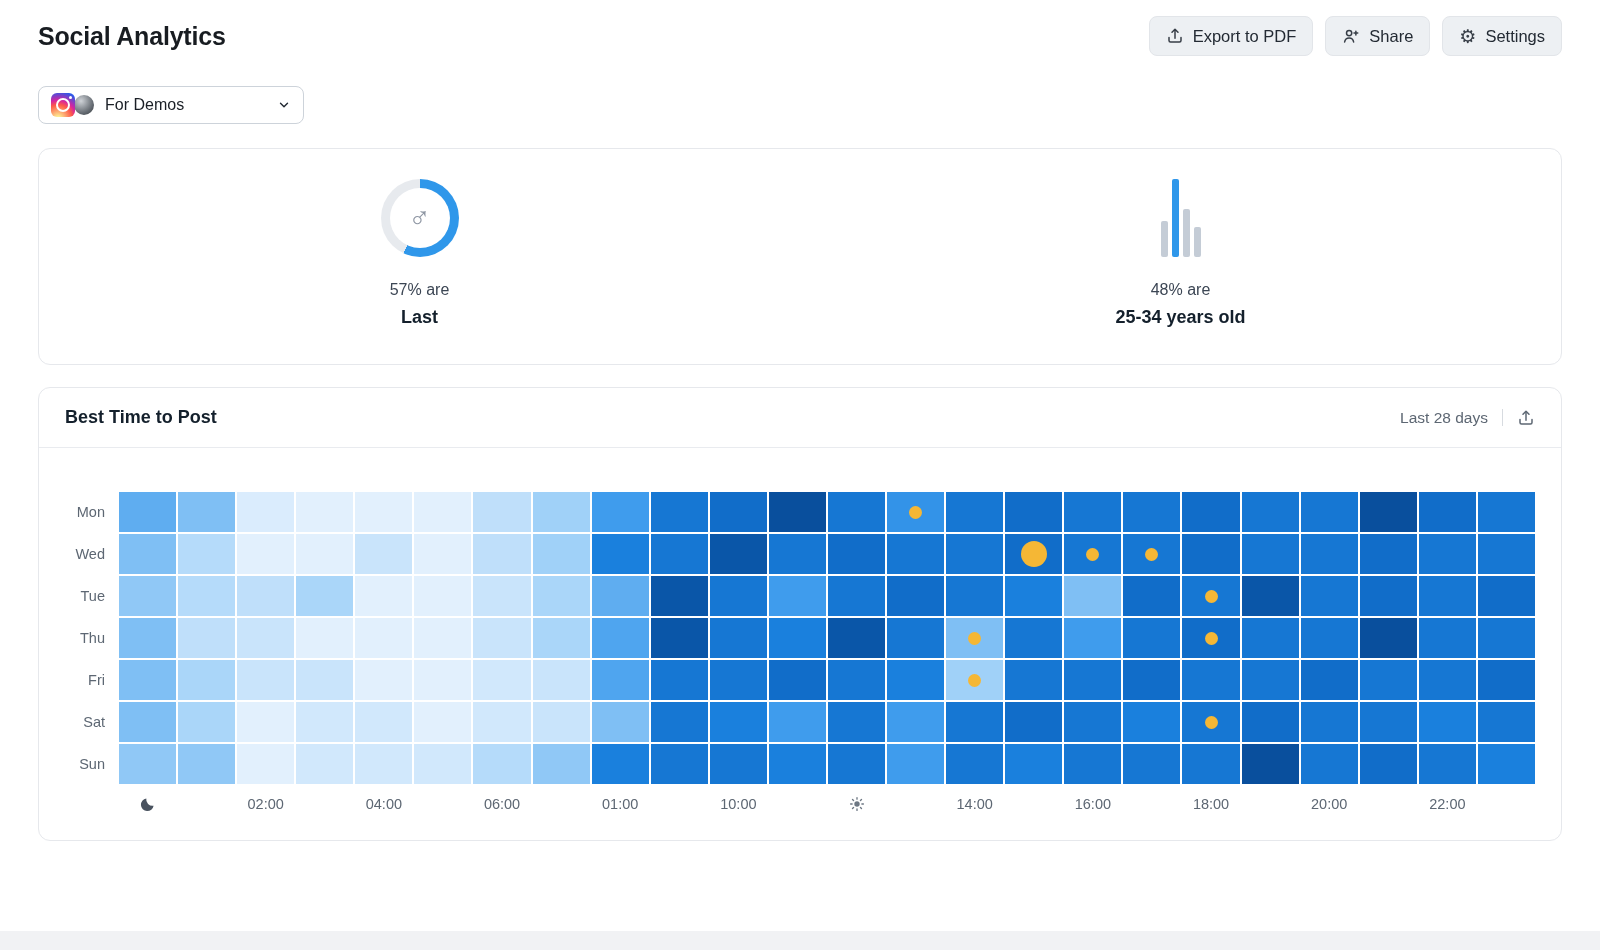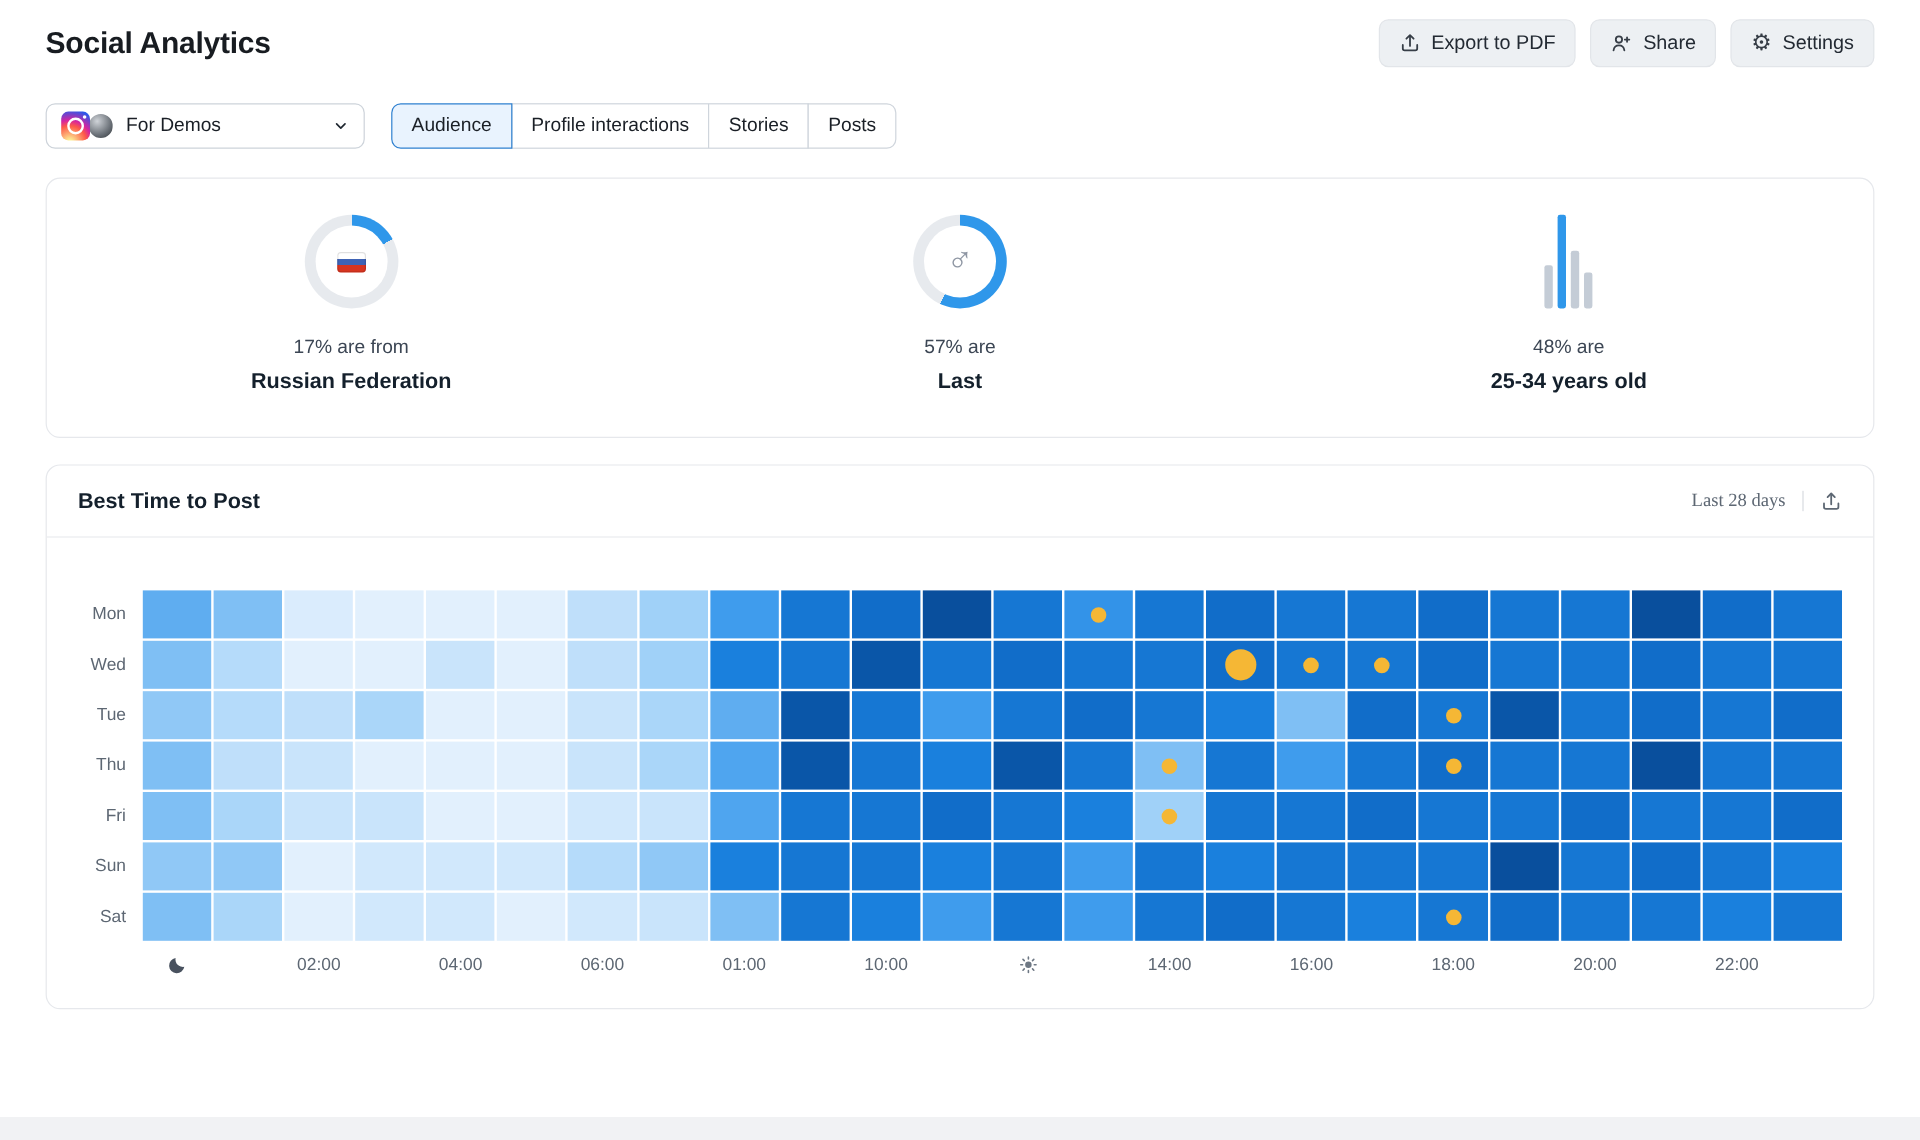--- a/index.html
+++ b/index.html
@@ -52,21 +52,21 @@
              background:linear-gradient(#ffffff 0 33%, #3f63b5 33% 66%, #d8341f 66% 100%); }
   .male-char { font-size:30px; color:#8e96a3; line-height:1; }
   .age-bars { height:78px; display:flex; align-items:flex-end; gap:4px; }
   .age-bar { width:7px; border-radius:2px; }
   .stat-line1 { margin-top:24px; font-size:16px; color:#3c4654; }
   .stat-line2 { margin-top:8px; font-size:18px; font-weight:700; color:#14202c; }
 
   .btp-card { margin-top:22px; }
   .card-head { display:flex; justify-content:space-between; align-items:center; padding:19px 26px; border-bottom:1px solid #e9ebef; }
   .card-head h2 { font-size:18px; font-weight:700; color:#14202c; }
-  .head-right { display:flex; align-items:center; gap:14px; color:#5d6773; font-size:15.5px;font-family:Liberation Serif, serif; }
+  .head-right { display:flex; align-items:center; gap:14px; color:#5d6773; font-size:15.5px; }
   .vdiv { width:1px; height:17px; background:#d7dbe0; }
   .export-sm { display:flex; align-items:center; color:#5d6773; cursor:pointer; }
 
   .card-body { padding:22px 26px 24px; }
   .legend-row { display:flex; align-items:center; font-size:15px; color:#20262e; }
   .legend-gradient { display:flex; margin:0 12px; }
   .legend-seg { width:19px; height:18px; }
   .legend-seg:first-child { border-radius:3px 0 0 3px; }
   .legend-seg:last-child { border-radius:0 3px 3px 0; }
   .legend-dot { width:16px; height:16px; border-radius:50%; margin-left:42px; margin-right:10px; }
@@ -124,38 +124,23 @@
     <div class="account-dd">
       <span class="ig-logo"></span>
       <span class="avatar"></span>
       <span class="dd-label">For Demos</span>
       <span class="chev">
         <svg width="14" height="14" viewBox="0 0 24 24" fill="none" stroke="#1f2730" stroke-width="2.4" stroke-linecap="round" stroke-linejoin="round">
             <path d="M6 9l6 6 6-6"></path>
           </svg>
       </span>
     </div>
-    <div class="segmented">
-      <button class="seg-btn selected">Audience</button>
-      <button class="seg-btn">Profile interactions</button>
-      <button class="seg-btn">Stories</button>
-      <button class="seg-btn">Posts</button>
-    </div>
   </div>
 
   <section class="card stats-card">
-    <div class="stat">
-      <div class="donut" style="background: conic-gradient(rgb(47, 151, 234) 0deg, rgb(47, 151, 234) 61.2deg, rgb(231, 234, 238) 61.2deg, rgb(231, 234, 238) 360deg);">
-        <span class="donut-center">
-            <span class="flag-ru"></span>
-          </span>
-      </div>
-      <div class="stat-line1">17% are from</div>
-      <div class="stat-line2">Russian Federation</div>
-    </div>
     <div class="stat">
       <div class="donut" style="background: conic-gradient(rgb(47, 151, 234) 0deg, rgb(47, 151, 234) 205.2deg, rgb(231, 234, 238) 205.2deg, rgb(231, 234, 238) 360deg);">
         <span class="donut-center male-char">♂</span>
       </div>
       <div class="stat-line1">57% are</div>
       <div class="stat-line2">Last</div>
     </div>
     <div class="stat">
       <div class="age-bars">
           <div class="age-bar" style="height: 36px; background: rgb(196, 204, 214);"></div>
@@ -340,20 +325,51 @@
               <div class="hm-cell" style="background: rgb(17, 109, 201);"></div>
               <div class="hm-cell" style="background: rgb(22, 119, 211);"></div>
               <div class="hm-cell" style="background: rgb(22, 119, 211);"></div>
               <div class="hm-cell" style="background: rgb(17, 109, 201);"></div>
               <div class="hm-cell" style="background: rgb(22, 119, 211);"></div>
               <div class="hm-cell" style="background: rgb(22, 119, 211);"></div>
               <div class="hm-cell" style="background: rgb(17, 109, 201);"></div>
             </div>
           </div>
           <div class="hm-row">
+            <div class="hm-label">Sat</div>
+            <div class="hm-cells">
+              <div class="hm-cell" style="background: rgb(127, 191, 244);"></div>
+              <div class="hm-cell" style="background: rgb(170, 214, 249);"></div>
+              <div class="hm-cell" style="background: rgb(226, 240, 253);"></div>
+              <div class="hm-cell" style="background: rgb(209, 232, 252);"></div>
+              <div class="hm-cell" style="background: rgb(209, 232, 252);"></div>
+              <div class="hm-cell" style="background: rgb(226, 240, 253);"></div>
+              <div class="hm-cell" style="background: rgb(209, 232, 252);"></div>
+              <div class="hm-cell" style="background: rgb(201, 228, 251);"></div>
+              <div class="hm-cell" style="background: rgb(127, 191, 244);"></div>
+              <div class="hm-cell" style="background: rgb(22, 119, 211);"></div>
+              <div class="hm-cell" style="background: rgb(26, 128, 221);"></div>
+              <div class="hm-cell" style="background: rgb(63, 156, 237);"></div>
+              <div class="hm-cell" style="background: rgb(22, 119, 211);"></div>
+              <div class="hm-cell" style="background: rgb(63, 156, 237);"></div>
+              <div class="hm-cell" style="background: rgb(22, 119, 211);"></div>
+              <div class="hm-cell" style="background: rgb(17, 109, 201);"></div>
+              <div class="hm-cell" style="background: rgb(22, 119, 211);"></div>
+              <div class="hm-cell" style="background: rgb(26, 128, 221);"></div>
+              <div class="hm-cell" style="background: rgb(22, 119, 211);">
+                <span class="post-dot small" style="background: rgb(245, 183, 53);"></span>
+              </div>
+              <div class="hm-cell" style="background: rgb(17, 109, 201);"></div>
+              <div class="hm-cell" style="background: rgb(22, 119, 211);"></div>
+              <div class="hm-cell" style="background: rgb(22, 119, 211);"></div>
+              <div class="hm-cell" style="background: rgb(26, 128, 221);"></div>
+              <div class="hm-cell" style="background: rgb(22, 119, 211);"></div>
+            </div>
+          </div>
+          <div class="hm-row">
             <div class="hm-label">Sun</div>
             <div class="hm-cells">
               <div class="hm-cell" style="background: rgb(144, 200, 246);"></div>
               <div class="hm-cell" style="background: rgb(144, 200, 246);"></div>
               <div class="hm-cell" style="background: rgb(226, 240, 253);"></div>
               <div class="hm-cell" style="background: rgb(209, 232, 252);"></div>
               <div class="hm-cell" style="background: rgb(209, 232, 252);"></div>
               <div class="hm-cell" style="background: rgb(209, 232, 252);"></div>
               <div class="hm-cell" style="background: rgb(181, 219, 250);"></div>
               <div class="hm-cell" style="background: rgb(144, 200, 246);"></div>
@@ -366,51 +382,20 @@
               <div class="hm-cell" style="background: rgb(22, 119, 211);"></div>
               <div class="hm-cell" style="background: rgb(26, 128, 221);"></div>
               <div class="hm-cell" style="background: rgb(22, 119, 211);"></div>
               <div class="hm-cell" style="background: rgb(22, 119, 211);"></div>
               <div class="hm-cell" style="background: rgb(22, 119, 211);"></div>
               <div class="hm-cell" style="background: rgb(9, 79, 157);"></div>
               <div class="hm-cell" style="background: rgb(22, 119, 211);"></div>
               <div class="hm-cell" style="background: rgb(17, 109, 201);"></div>
               <div class="hm-cell" style="background: rgb(22, 119, 211);"></div>
               <div class="hm-cell" style="background: rgb(26, 128, 221);"></div>
-            </div>
-          </div>
-          <div class="hm-row">
-            <div class="hm-label">Sat</div>
-            <div class="hm-cells">
-              <div class="hm-cell" style="background: rgb(127, 191, 244);"></div>
-              <div class="hm-cell" style="background: rgb(170, 214, 249);"></div>
-              <div class="hm-cell" style="background: rgb(226, 240, 253);"></div>
-              <div class="hm-cell" style="background: rgb(209, 232, 252);"></div>
-              <div class="hm-cell" style="background: rgb(209, 232, 252);"></div>
-              <div class="hm-cell" style="background: rgb(226, 240, 253);"></div>
-              <div class="hm-cell" style="background: rgb(209, 232, 252);"></div>
-              <div class="hm-cell" style="background: rgb(201, 228, 251);"></div>
-              <div class="hm-cell" style="background: rgb(127, 191, 244);"></div>
-              <div class="hm-cell" style="background: rgb(22, 119, 211);"></div>
-              <div class="hm-cell" style="background: rgb(26, 128, 221);"></div>
-              <div class="hm-cell" style="background: rgb(63, 156, 237);"></div>
-              <div class="hm-cell" style="background: rgb(22, 119, 211);"></div>
-              <div class="hm-cell" style="background: rgb(63, 156, 237);"></div>
-              <div class="hm-cell" style="background: rgb(22, 119, 211);"></div>
-              <div class="hm-cell" style="background: rgb(17, 109, 201);"></div>
-              <div class="hm-cell" style="background: rgb(22, 119, 211);"></div>
-              <div class="hm-cell" style="background: rgb(26, 128, 221);"></div>
-              <div class="hm-cell" style="background: rgb(22, 119, 211);">
-                <span class="post-dot small" style="background: rgb(245, 183, 53);"></span>
-              </div>
-              <div class="hm-cell" style="background: rgb(17, 109, 201);"></div>
-              <div class="hm-cell" style="background: rgb(22, 119, 211);"></div>
-              <div class="hm-cell" style="background: rgb(22, 119, 211);"></div>
-              <div class="hm-cell" style="background: rgb(26, 128, 221);"></div>
-              <div class="hm-cell" style="background: rgb(22, 119, 211);"></div>
             </div>
           </div>
         </div>
       <div class="hm-axis">
         <div class="hm-label"></div>
         <div class="hm-cells">
             <div class="hm-tick">
               <svg width="17" height="17" viewBox="0 0 24 24" fill="#49525f">
                 <path d="M20.6 13.7A8.9 8.9 0 0 1 10.3 3.4a9 9 0 1 0 10.3 10.3z"></path>
               </svg>

